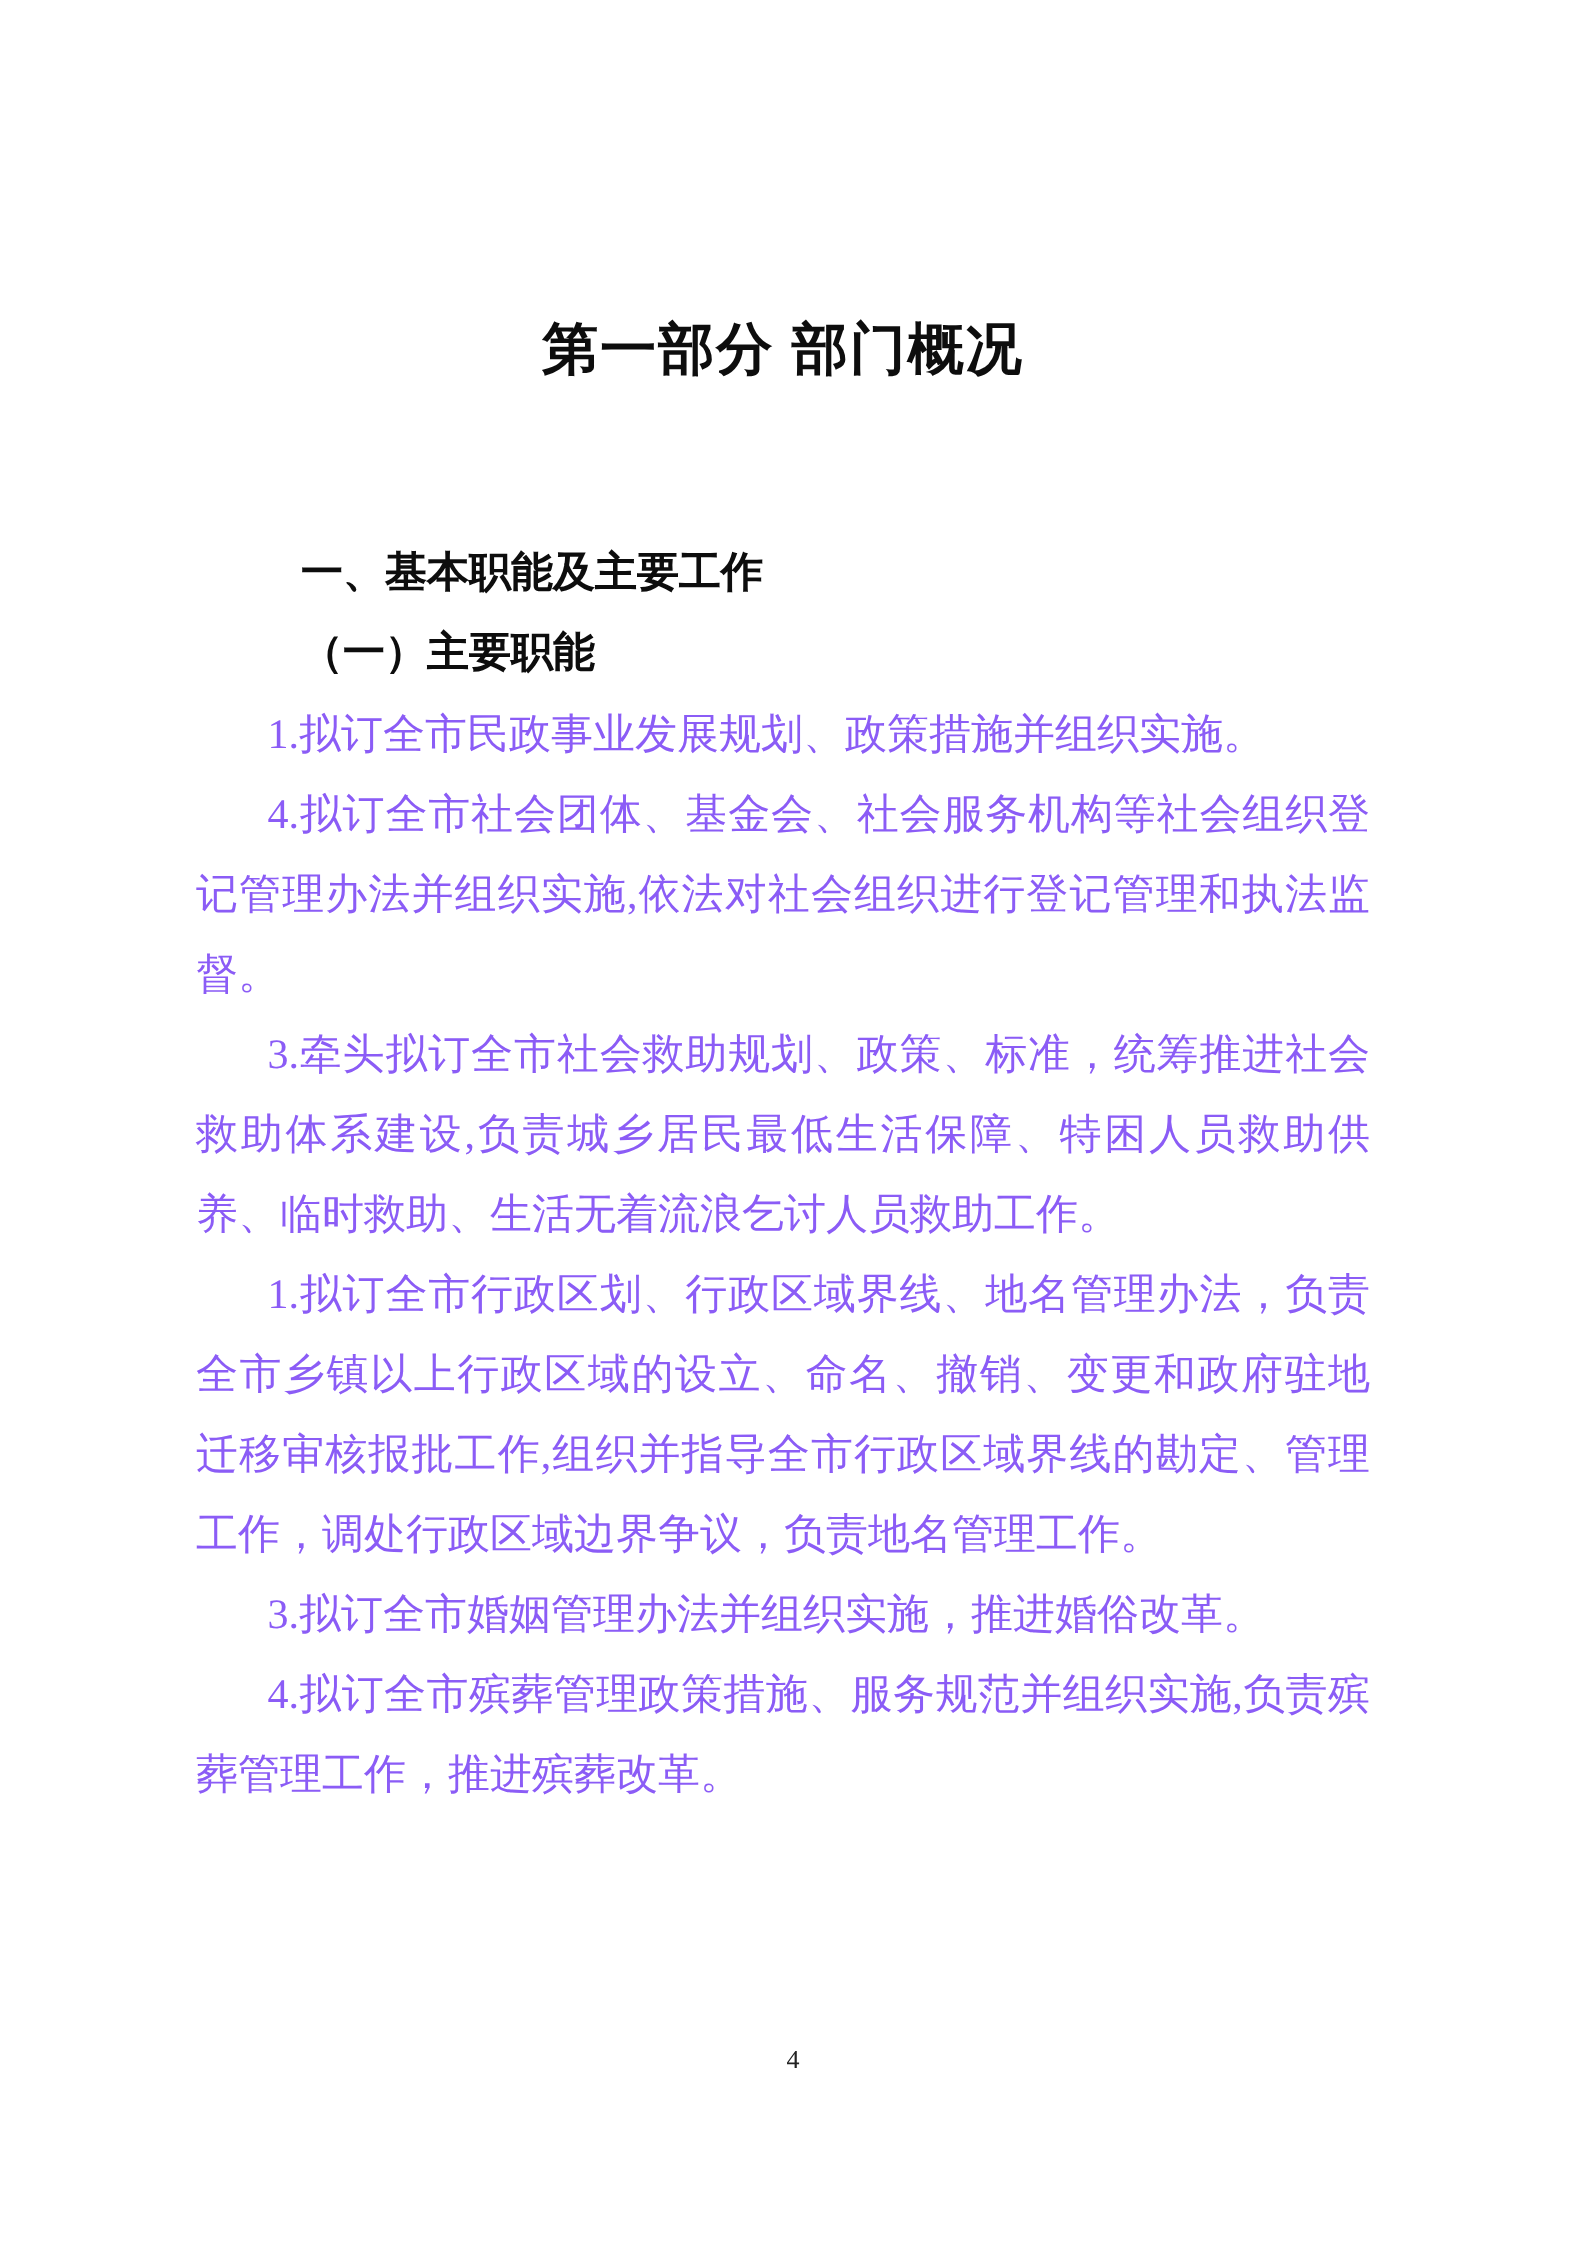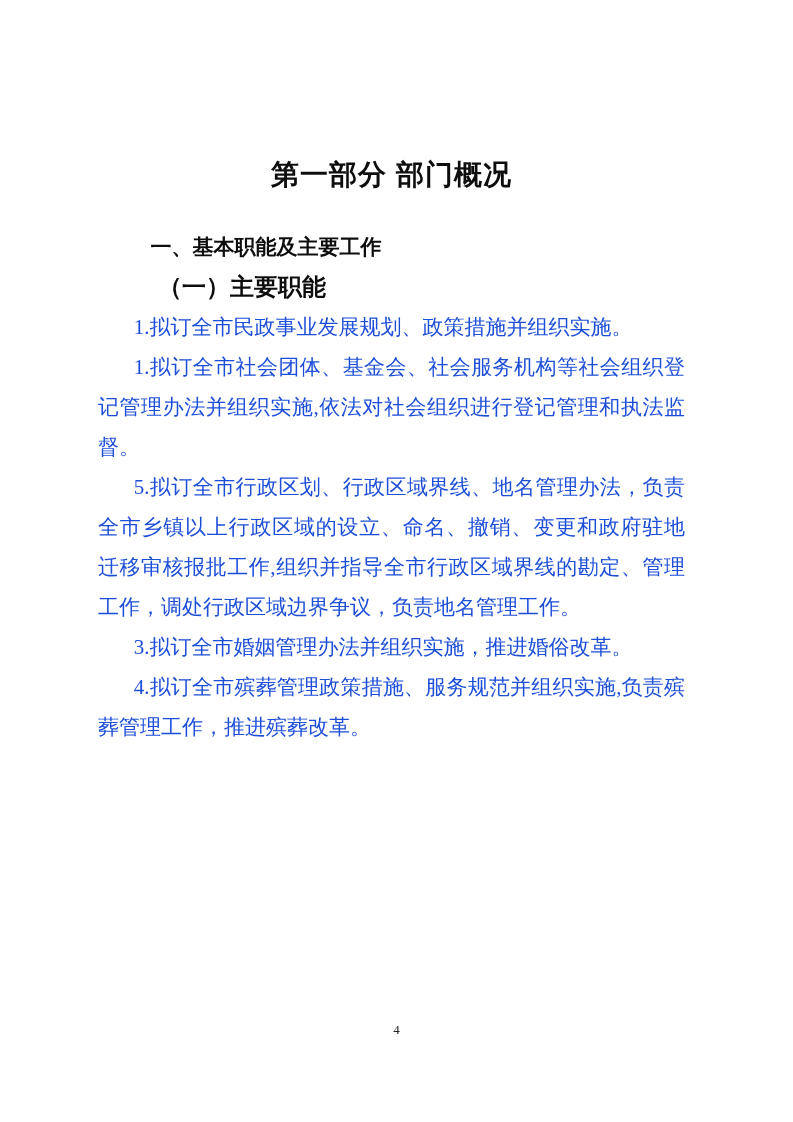--- a/index.html
+++ b/index.html
@@ -23,45 +23,45 @@
     margin: 0;
     text-align: center;
     font-family: "Liberation Sans", sans-serif;
     font-weight: bold;
     font-size: 28px;
     line-height: 40px;
     letter-spacing: 1px;
     color: #0d0d0d;
   }
   .h-sec {
-    margin: 32px 0 0 0;
+    margin: 72px 0 0 0;
     font-family: "Liberation Sans", sans-serif;
     font-weight: bold;
     font-size: 21px;
     line-height: 40px;
     text-indent: 2.5em;
     color: #0d0d0d;
   }
   .h-sub {
     margin: 0;
     font-family: "Liberation Sans", sans-serif;
     font-weight: bold;
-    font-size: 24px;
+    font-size: 21px;
     line-height: 40px;
     text-indent: 2.5em;
     color: #0d0d0d;
   }
   .body-para {
     margin: 0;
     font-size: 21px;
     line-height: 40px;
     text-align: justify;
     text-justify: inter-ideograph;
     text-indent: 1.7em;
-    color: #1d4ed8;
+    color: #8b5cf6;
   }
   .page-number {
     position: absolute;
     top: 1022px;
     left: 0;
     right: 0;
     text-align: center;
     font-size: 13px;
     line-height: 16px;
     color: #222222;
@@ -74,25 +74,26 @@
 <div class="page">
 
   <h1 class="doc-title">第一部分 部门概况</h1>
 
   <h2 class="h-sec">一、基本职能及主要工作</h2>
 
   <h3 class="h-sub">（一）主要职能</h3>
 
   <p class="body-para">1.拟订全市民政事业发展规划、政策措施并组织实施。</p>
 
-  <p class="body-para">1.拟订全市社会团体、基金会、社会服务机构等社会组织登记管理办法并组织实施,依法对社会组织进行登记管理和执法监督。</p>
+  <p class="body-para">4.拟订全市社会团体、基金会、社会服务机构等社会组织登记管理办法并组织实施,依法对社会组织进行登记管理和执法监督。</p>
+
+  <p class="body-para">3.牵头拟订全市社会救助规划、政策、标准，统筹推进社会救助体系建设,负责城乡居民最低生活保障、特困人员救助供养、临时救助、生活无着流浪乞讨人员救助工作。</p>
 
 
-
-  <p class="body-para">5.拟订全市行政区划、行政区域界线、地名管理办法，负责全市乡镇以上行政区域的设立、命名、撤销、变更和政府驻地迁移审核报批工作,组织并指导全市行政区域界线的勘定、管理工作，调处行政区域边界争议，负责地名管理工作。</p>
+  <p class="body-para">1.拟订全市行政区划、行政区域界线、地名管理办法，负责全市乡镇以上行政区域的设立、命名、撤销、变更和政府驻地迁移审核报批工作,组织并指导全市行政区域界线的勘定、管理工作，调处行政区域边界争议，负责地名管理工作。</p>
 
   <p class="body-para">3.拟订全市婚姻管理办法并组织实施，推进婚俗改革。</p>
 
   <p class="body-para">4.拟订全市殡葬管理政策措施、服务规范并组织实施,负责殡葬管理工作，推进殡葬改革。</p>
 
   <div class="page-number">4</div>
 
 </div>
 
 </body></html>

